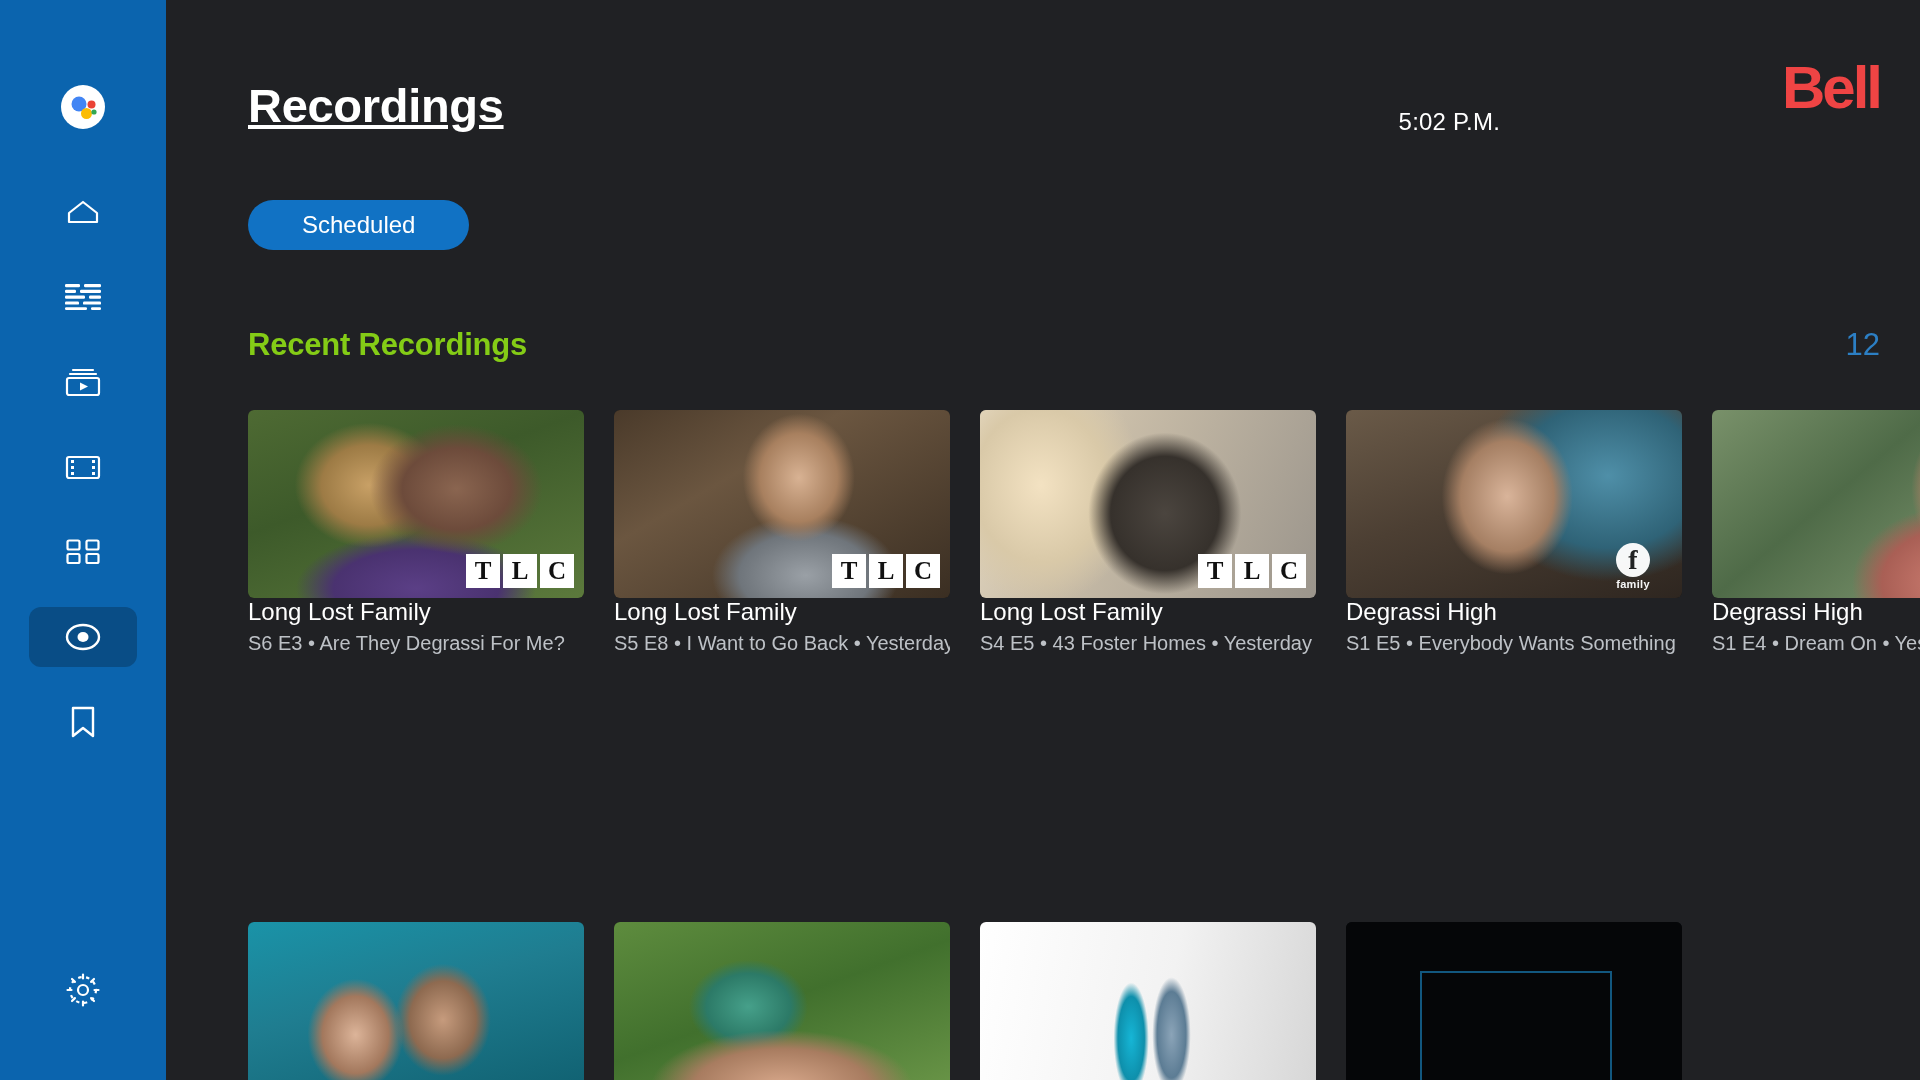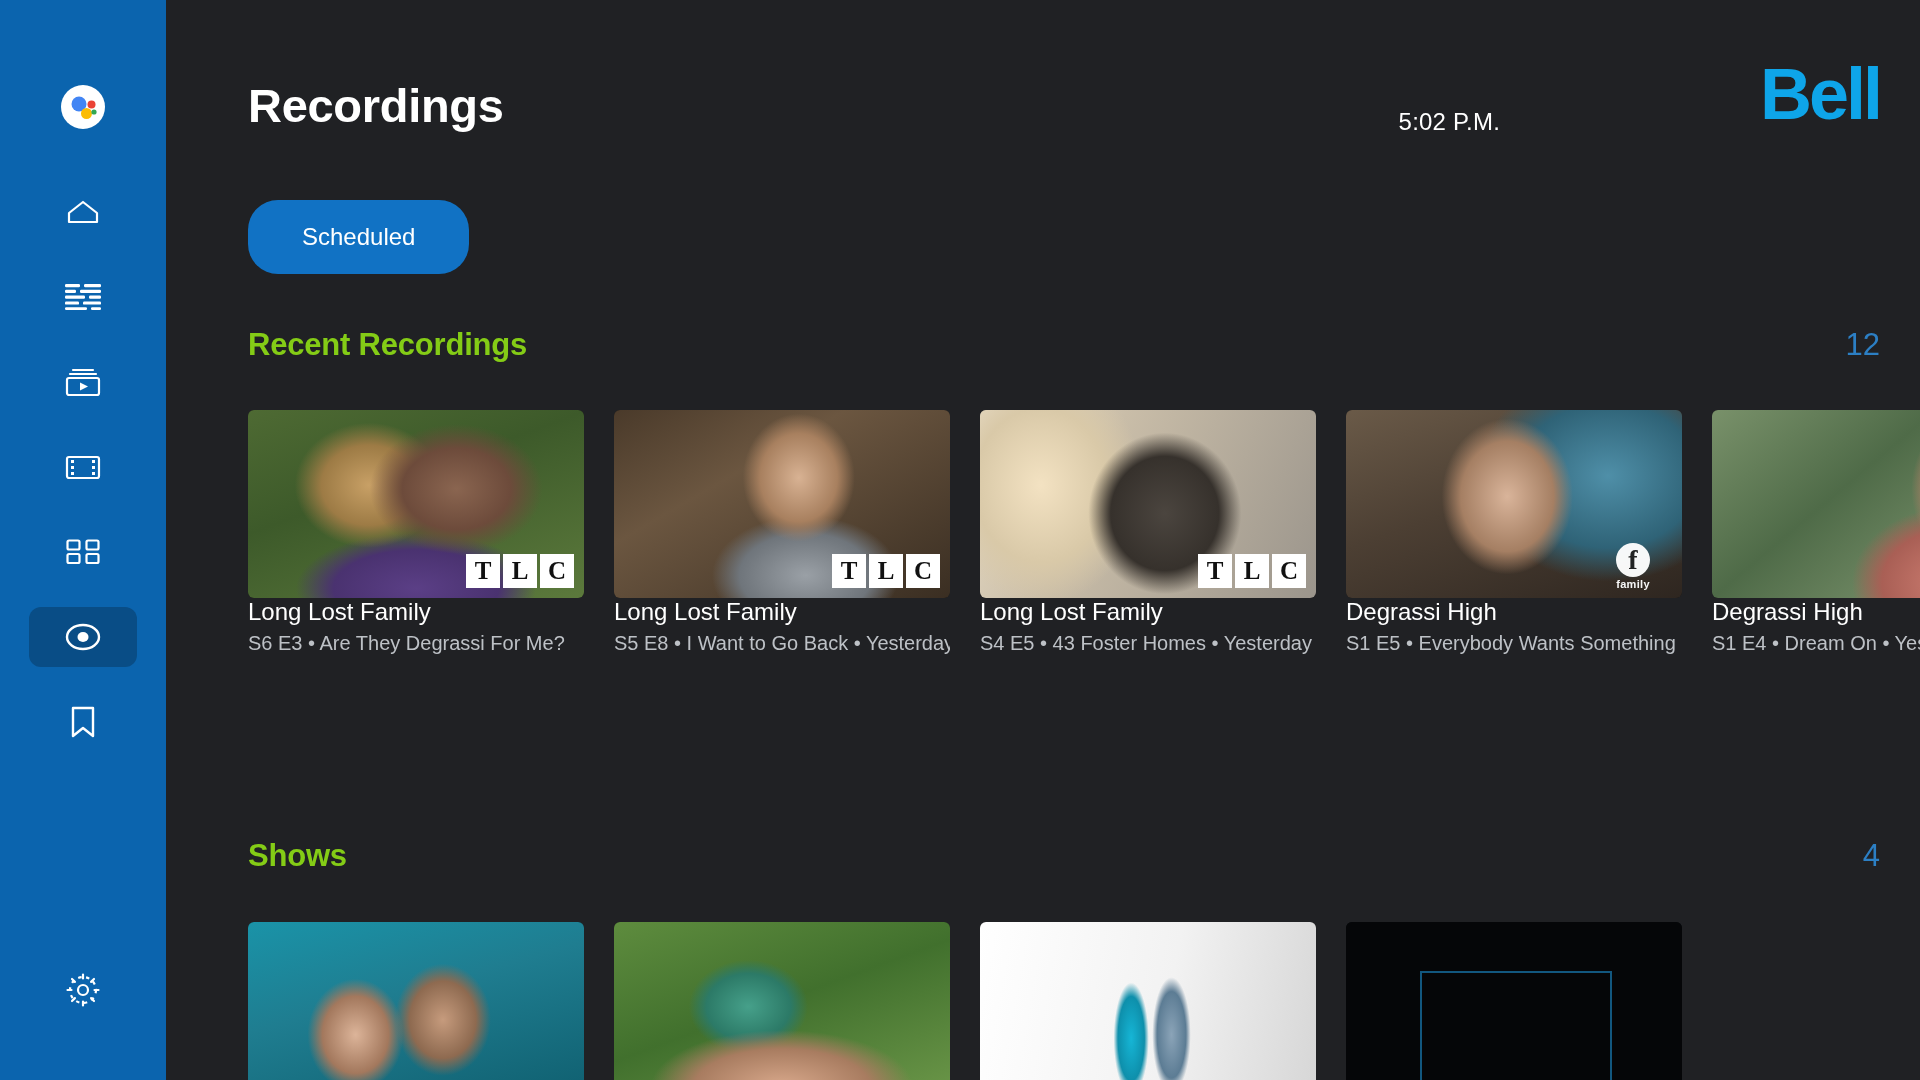--- a/index.html
+++ b/index.html
@@ -58,49 +58,50 @@
     position: relative;
     height: 180px;
   }
   .page-title {
     position: absolute;
     left: 82px; top: 78px;
     font-size: 47px;
     font-weight: 700;
     color: #ffffff;
     letter-spacing: -0.3px;
+    text-decoration: underline;
   }
   .clock {
     position: absolute;
     right: 420px; top: 108px;
     font-size: 24px;
     color: #ffffff;
     letter-spacing: 0.2px;
     white-space: nowrap;
   }
   .bell-logo {
     position: absolute;
     right: 40px; top: 58px;
-    font-size: 72px;
-    font-weight: 700;
-    color: #0ea5e9;
+    font-size: 60px;
+    font-weight: 700;
+    color: #ef4444;
     letter-spacing: -3px;
     line-height: 1;
     font-family: "Liberation Sans", sans-serif;
   }
 
   
   .tabs {
     position: absolute;
     left: 82px; top: 200px;
     display: flex;
     gap: 20px;
   }
   .tab {
-    height: 74px;
+    height: 50px;
     border-radius: 30px;
     display: flex;
     align-items: center;
     justify-content: center;
     padding: 0 42px;
     font-size: 24px;
     color: #ffffff;
     background: #5F6368;
     white-space: nowrap;
   }
@@ -456,24 +457,20 @@
       <div class="card">
         <div class="thumb">
           <div class="art art-deg2"></div>
         </div>
         <div class="card-title">Degrassi High</div>
         <div class="card-sub">S1 E4 • Dream On • Yesterday</div>
       </div>
 
     </div>
 
-    <div class="section-head" style="top:838px;">
-      <div class="section-title">Shows</div>
-      <div class="section-count">4</div>
-    </div>
 
     <div class="row" style="top:922px;">
       <div class="card">
         <div class="thumb">
           <div class="art art-show1"></div>
         </div>
       </div>
       <div class="card">
         <div class="thumb">
           <div class="art art-show2"></div>

